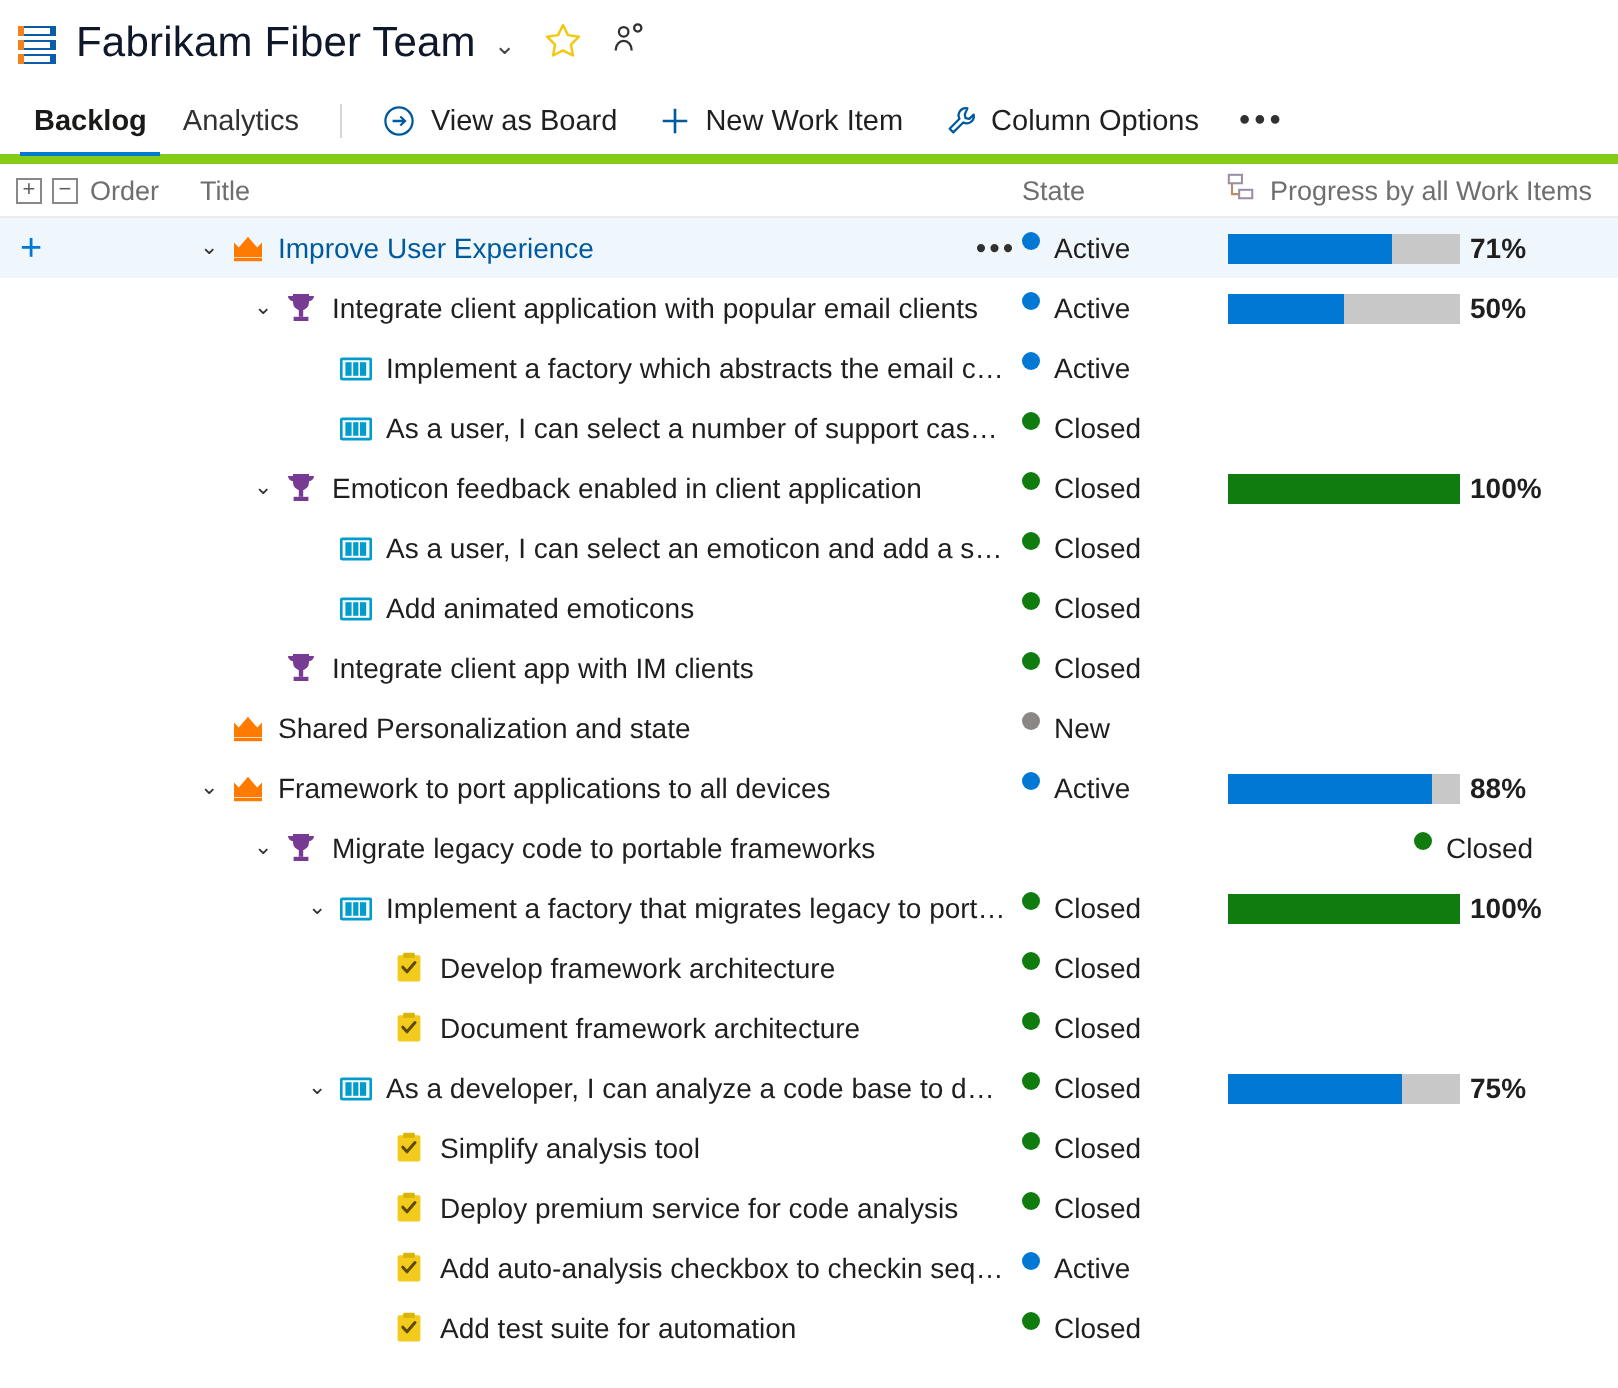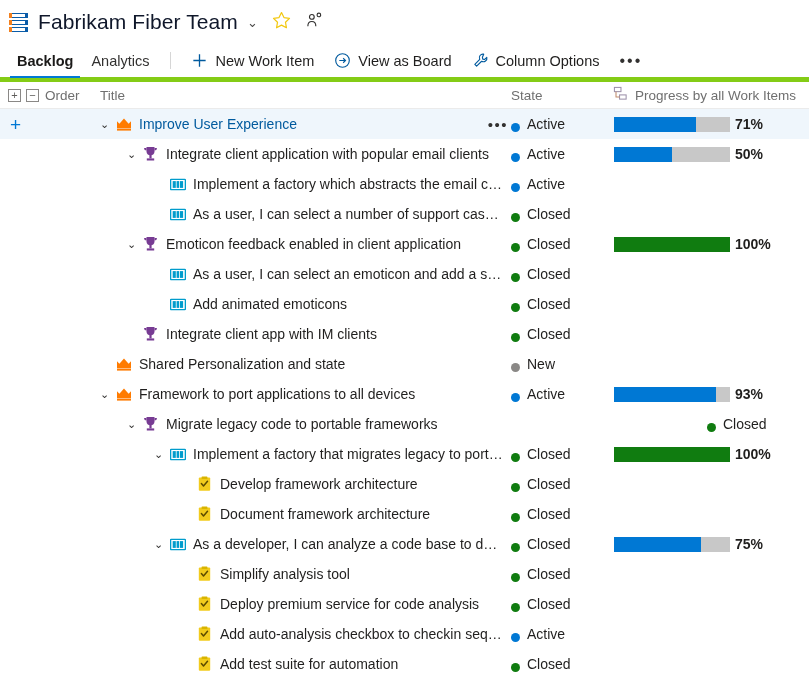--- a/index.html
+++ b/index.html
@@ -199,21 +199,21 @@
     width: 26px;
     text-align: center;
     color: #323130;
     font-size: 15px;
     letter-spacing: 1.5px;
     cursor: pointer;
   }
 
   .r-state {
     width: 102px; flex: 0 0 102px;
-    display: flex; align-items: flex-end; gap: 7px;
+    display: flex; align-items: flex-start; gap: 7px;
   }
   .sdot { width: 9px; height: 9px; border-radius: 50%; flex: 0 0 9px; }
   .sname { font-size: 14px; color: #201f1e; }
 
   .r-prog {
     width: 196px; flex: 0 0 196px;
     display: flex; align-items: flex-end; gap: 5px;
     padding-left: 1px;
     font-weight: bold;
   }
@@ -269,34 +269,34 @@
   </div>
   <div class="tab">
     <span>Analytics</span>
   </div>
 
   <div class="sep"></div>
 
   <div class="cmd">
     <span class="gi">
       <svg width="17" height="17" viewBox="0 0 18 18" aria-hidden="true">
-        <path d="M9 2.5v13M2.5 9h13" stroke="#005a9e" stroke-width="1.4" fill="none"></path>
-      </svg>
-    </span>
-    <span>New Work Item</span>
-  </div>
-
-  <div class="cmd">
-    <span class="gi">
-      <svg width="17" height="17" viewBox="0 0 18 18" aria-hidden="true">
         <circle cx="9" cy="9" r="7.2" fill="none" stroke="#005a9e" stroke-width="1.2"></circle>
         <path d="M5.6 9h6.4M9.7 6.6L12.2 9l-2.5 2.4" fill="none" stroke="#005a9e" stroke-width="1.2"></path>
       </svg>
     </span>
     <span>View as Board</span>
+  </div>
+
+  <div class="cmd">
+    <span class="gi">
+      <svg width="17" height="17" viewBox="0 0 18 18" aria-hidden="true">
+        <path d="M9 2.5v13M2.5 9h13" stroke="#005a9e" stroke-width="1.4" fill="none"></path>
+      </svg>
+    </span>
+    <span>New Work Item</span>
   </div>
 
   <div class="cmd">
     <span class="gi">
       <svg width="17" height="17" viewBox="0 0 18 18" aria-hidden="true">
         <path d="M12.4 2.3a3.8 3.8 0 00-4.2 5.5L3 13.1l1.9 1.9 5.3-5.2a3.8 3.8 0 005.5-4.2l-2.3 2.3-2-.4-.4-2z" fill="none" stroke="#005a9e" stroke-width="1.2" stroke-linejoin="round"></path>
       </svg>
     </span>
     <span>Column Options</span>
   </div>
@@ -534,21 +534,21 @@
           <span class="r-title-text">Framework to port applications to all devices</span>
         </div>
         <div class="r-state">
           <span class="sdot" style="background: rgb(0, 120, 212);"></span>
           <span class="sname">Active</span>
         </div>
         <div class="r-prog">
           <div class="bar">
             <i style="width: 88%;"></i>
           </div>
-          <span class="pct">93%</span>
+          <span class="pct">88%</span>
         </div>
       </div>
       <div class="row">
         <div class="r-order"></div>
         <div class="r-title ind-1">
           <span class="r-chev">⌄</span>
           <span class="wi-icon">
             <svg width="15" height="16" viewBox="0 0 15 16">
               <path d="M3.5 1h8v4.2a4 4 0 01-8 0z" fill="#773b93"></path>
               <path d="M1 2h2.5v2.6A2.6 2.6 0 011 2zm13 0h-2.5v2.6A2.6 2.6 0 0014 2z" fill="#773b93"></path>

